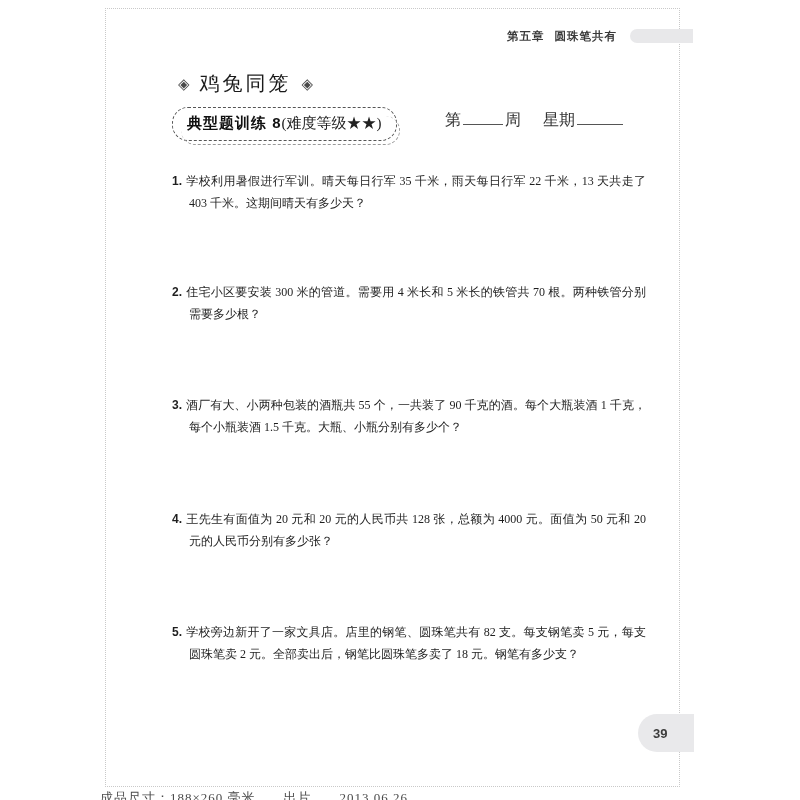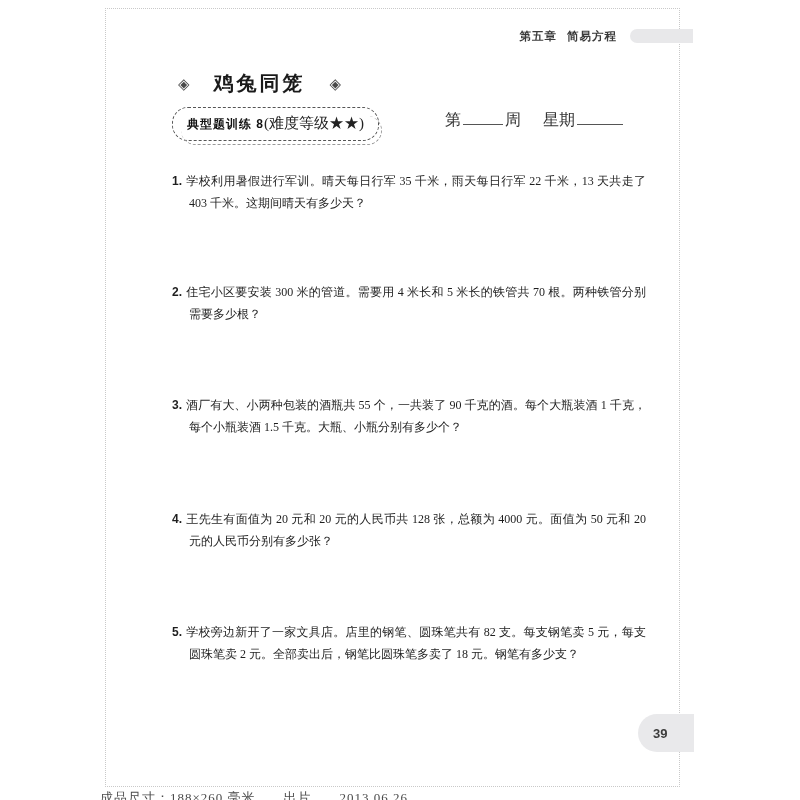--- a/index.html
+++ b/index.html
@@ -24,36 +24,36 @@
     position:absolute;left:630px;top:29px;width:63px;height:14px;
     background:#e8e8ea;border-radius:8px 0 0 8px;
   }
   
   .section-title{
     position:absolute;left:178px;top:70px;display:flex;align-items:center;
     font-family:"Liberation Sans","DejaVu Sans",sans-serif;
   }
   .section-title .ornament{font-size:15px;color:#4a4a4a;line-height:1;}
   .section-title .title-text{
-    font-size:20px;font-weight:bold;color:#1a1a1a;margin:0 24px;letter-spacing:3px;
+    font-size:20px;font-weight:normal;color:#1a1a1a;margin:0 10px;letter-spacing:3px;
   }
   
   .badge{
     position:absolute;left:172px;top:107px;
     border:1.5px dashed #555;border-radius:16px;
     padding:6px 14px 7px 14px;background:#fff;white-space:nowrap;
   }
   .badge::after{
     content:"";position:absolute;left:8px;right:-4px;top:8px;bottom:-5px;
     border:1px dashed #999;border-top:none;border-left:none;border-radius:16px;
     pointer-events:none;
   }
   .badge .badge-title{
     font-family:"Liberation Sans","DejaVu Sans",sans-serif;
-    font-size:12px;font-weight:bold;color:#111;letter-spacing:1px;
+    font-size:15px;font-weight:bold;color:#111;letter-spacing:1px;
   }
   .badge .badge-level{font-size:15px;color:#222;}
   
   .week-line{
     position:absolute;left:445px;top:110px;font-size:16px;color:#333;
     white-space:nowrap;
   }
   .blank{
     display:inline-block;border-bottom:1px solid #555;height:14px;
     vertical-align:baseline;margin:0 2px;
@@ -84,21 +84,21 @@
     position:absolute;left:100px;top:789px;width:560px;height:11px;
     overflow:hidden;font-size:13px;color:#4a4a4a;white-space:nowrap;
     letter-spacing:1px;
   }
 </style>
 </head>
 <body>
 
 <div class="trim-box"></div>
 
-<div class="chapter-head"><span>第五章</span><span class="gap"></span><span>简易方程</span></div>
+<div class="chapter-head"><span>第五章</span><span class="gap"></span><span>圆珠笔共有</span></div>
 <div class="head-pill"></div>
 
 <div class="section-title">
   <span class="ornament">◈</span>
   <span class="title-text">鸡兔同笼</span>
   <span class="ornament">◈</span>
 </div>
 
 <div class="badge">
   <span class="badge-title">典型题训练 8</span><span class="badge-level">(难度等级★★)</span>

